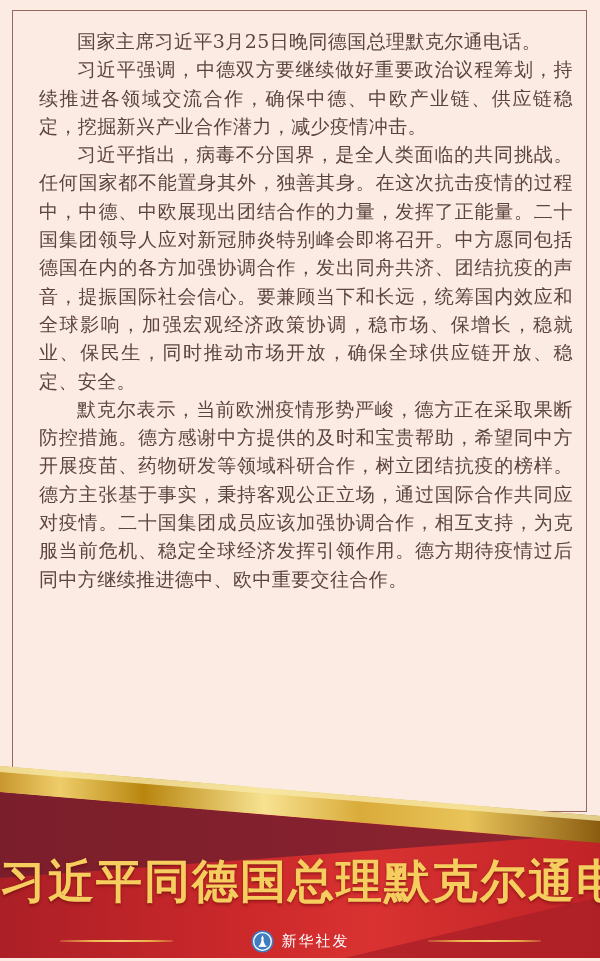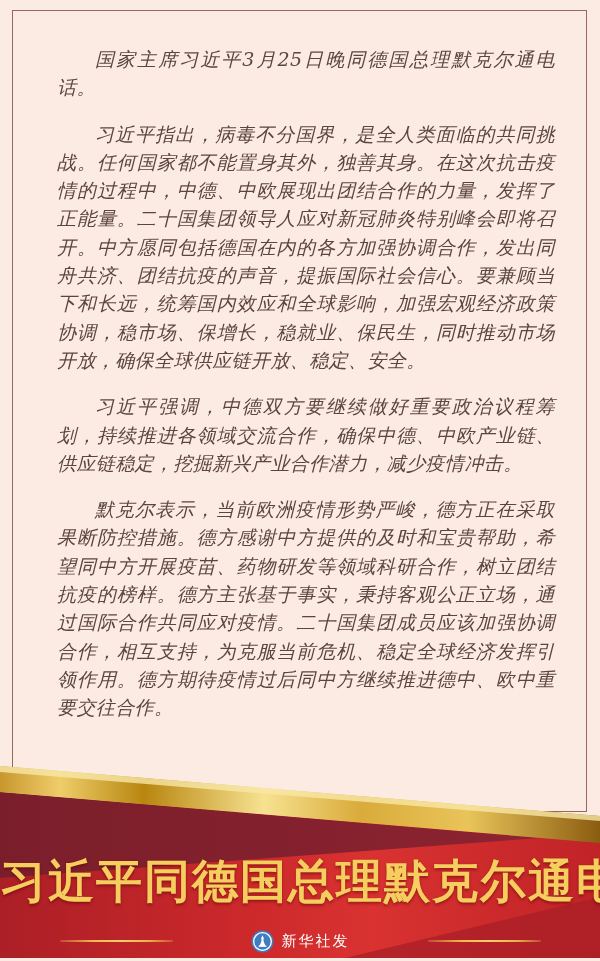--- a/index.html
+++ b/index.html
@@ -15,25 +15,24 @@
     z-index:1;
   }
   .article{
     position:absolute;left:39px;top:27px;width:534px;
     z-index:2;
     color:#5c453f;
     font-size:19px;line-height:28.3px;
     letter-spacing:0.4px;
   }
   .article p{
-    margin:18px;
+    margin:0;
     text-indent:2em;
     text-align:justify;
     text-justify:inter-ideograph;
-    font-style:italic;
   }
   .banner-svg{
     position:absolute;left:0;top:766px;width:600px;height:195px;
     z-index:5;display:block;
   }
   .banner-title{
     position:absolute;left:0;top:851px;width:600px;
     z-index:6;
     text-align:center;
     font-size:46px;font-weight:bold;
@@ -63,22 +62,22 @@
 </style>
 </head>
 <body>
 
 <div class="page"></div>
 
 <div class="frame"></div>
 
 <div class="article">
   <p>国家主席习近平3月25日晚同德国总理默克尔通电话。</p>
+  <p>习近平强调，中德双方要继续做好重要政治议程筹划，持续推进各领域交流合作，确保中德、中欧产业链、供应链稳定，挖掘新兴产业合作潜力，减少疫情冲击。</p>
   <p>习近平指出，病毒不分国界，是全人类面临的共同挑战。任何国家都不能置身其外，独善其身。在这次抗击疫情的过程中，中德、中欧展现出团结合作的力量，发挥了正能量。二十国集团领导人应对新冠肺炎特别峰会即将召开。中方愿同包括德国在内的各方加强协调合作，发出同舟共济、团结抗疫的声音，提振国际社会信心。要兼顾当下和长远，统筹国内效应和全球影响，加强宏观经济政策协调，稳市场、保增长，稳就业、保民生，同时推动市场开放，确保全球供应链开放、稳定、安全。</p>
-  <p>习近平强调，中德双方要继续做好重要政治议程筹划，持续推进各领域交流合作，确保中德、中欧产业链、供应链稳定，挖掘新兴产业合作潜力，减少疫情冲击。</p>
   <p>默克尔表示，当前欧洲疫情形势严峻，德方正在采取果断防控措施。德方感谢中方提供的及时和宝贵帮助，希望同中方开展疫苗、药物研发等领域科研合作，树立团结抗疫的榜样。德方主张基于事实，秉持客观公正立场，通过国际合作共同应对疫情。二十国集团成员应该加强协调合作，相互支持，为克服当前危机、稳定全球经济发挥引领作用。德方期待疫情过后同中方继续推进德中、欧中重要交往合作。</p>
 </div>
 
 <svg class="banner-svg" viewBox="0 0 600 195" preserveAspectRatio="none">
   <defs>
     <linearGradient id="redGrad" x1="0" y1="0" x2="1" y2="0">
       <stop offset="0" stop-color="#ab1f26"></stop>
       <stop offset="0.42" stop-color="#cd292b"></stop>
       <stop offset="0.62" stop-color="#d93231"></stop>
       <stop offset="1" stop-color="#c02327"></stop>

